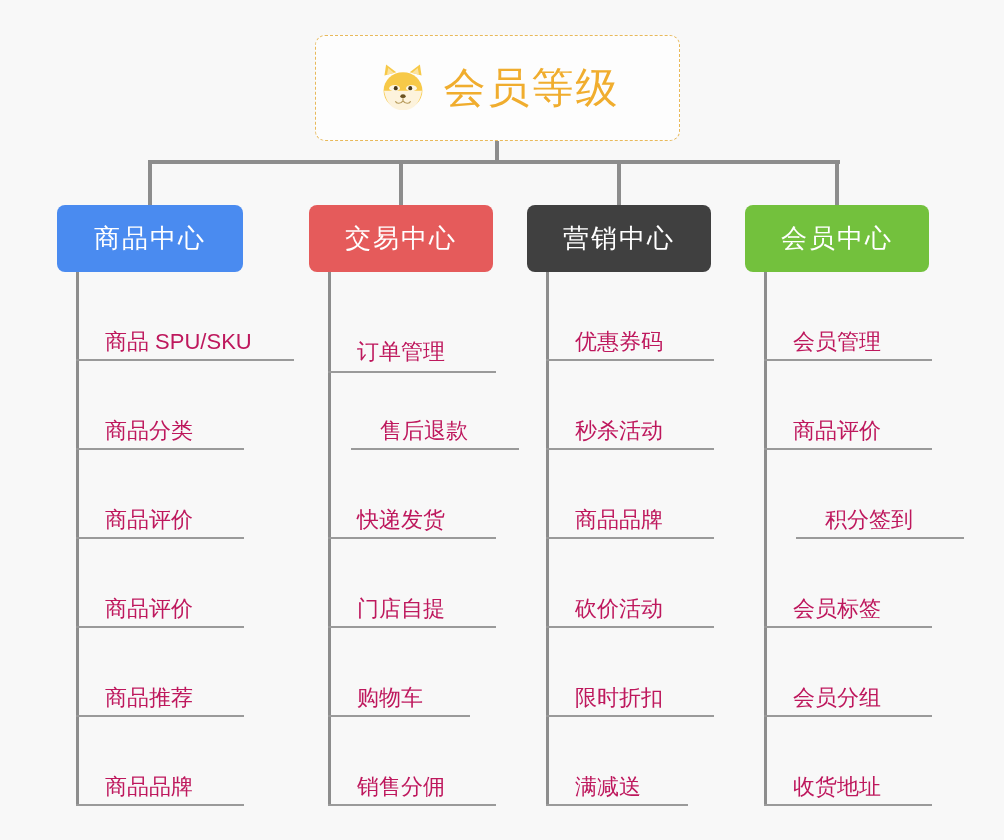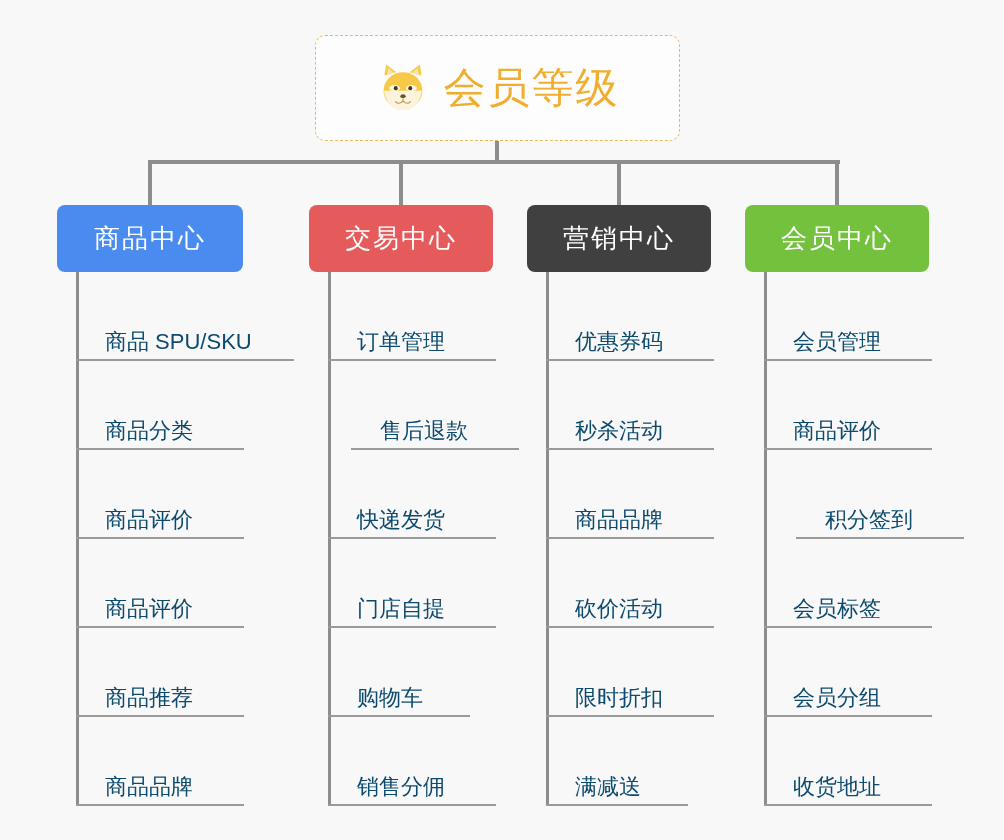--- a/index.html
+++ b/index.html
@@ -59,21 +59,21 @@
   }
   .leaf{
     position:absolute;
     left:19px;
     height:89px;
     box-sizing:border-box;
     border-bottom:2px solid #9a9a9a;
     display:flex;align-items:flex-end;
   }
   .leaf-label{
-    font-size:22px;color:#0c4a6e;
+    font-size:22px;color:#be185d;
     padding-left:29px;padding-bottom:5px;
     white-space:nowrap;line-height:1.1;
   }
 </style>
 </head>
 <body style="background: rgb(248, 248, 248);">
 
 <div id="stage">
 
   <div class="root-node">
@@ -134,21 +134,21 @@
     <div class="leaf" style="top: 512px; width: 168px;">
         <span class="leaf-label">商品品牌</span>
       </div>
   </div>
 
   <div class="col" id="col-1" style="left: 309px; width: 184px;">
     <div class="cat-box" style="background: rgb(229, 91, 91); width: 184px;">
       <span class="cat-label">交易中心</span>
     </div>
     <div class="leaf-rail" style="height: 534px; top: 67px;"></div>
-    <div class="leaf" style="top: 67px; width: 168px;">
+    <div class="leaf" style="top: 79px; width: 168px; font-family: Liberation Mono, monospace;">
         <span class="leaf-label">订单管理</span>
       </div>
     <div class="leaf" style="top: 156px; width: 168px; margin-left: 23px;">
         <span class="leaf-label">售后退款</span>
       </div>
     <div class="leaf" style="top: 245px; width: 168px;">
         <span class="leaf-label">快递发货</span>
       </div>
     <div class="leaf" style="top: 334px; width: 168px;">
         <span class="leaf-label">门店自提</span>

